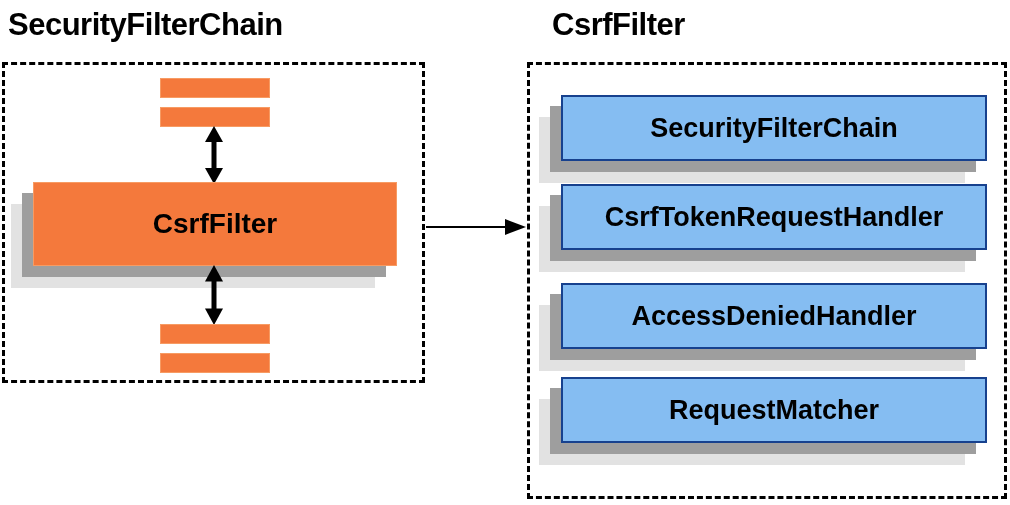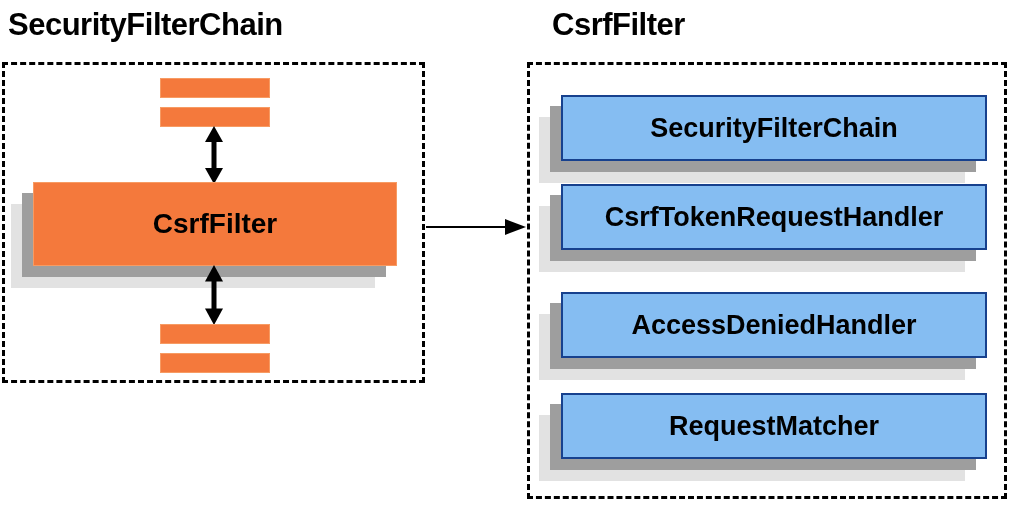--- a/index.html
+++ b/index.html
@@ -83,22 +83,22 @@
     align-items: center;
     justify-content: center;
   }
   .component-box .label {
     font-size: 27px;
     font-weight: bold;
     color: #000000;
   }
   .component-box.c1 { top: 95px; }
   .component-box.c2 { top: 184px; }
-  .component-box.c3 { top: 292px; }
-  .component-box.c4 { top: 393px; text-align: right; }
+  .component-box.c3 { top: 283px; }
+  .component-box.c4 { top: 377px; text-align: right; }
 
   .v-arrow {
     position: absolute;
     left: 203px;
     width: 22px;
   }
   .v-arrow.a1 { top: 126px; height: 58px; }
   .v-arrow.a2 { top: 265px; height: 60px; }
 
   .h-arrow {

